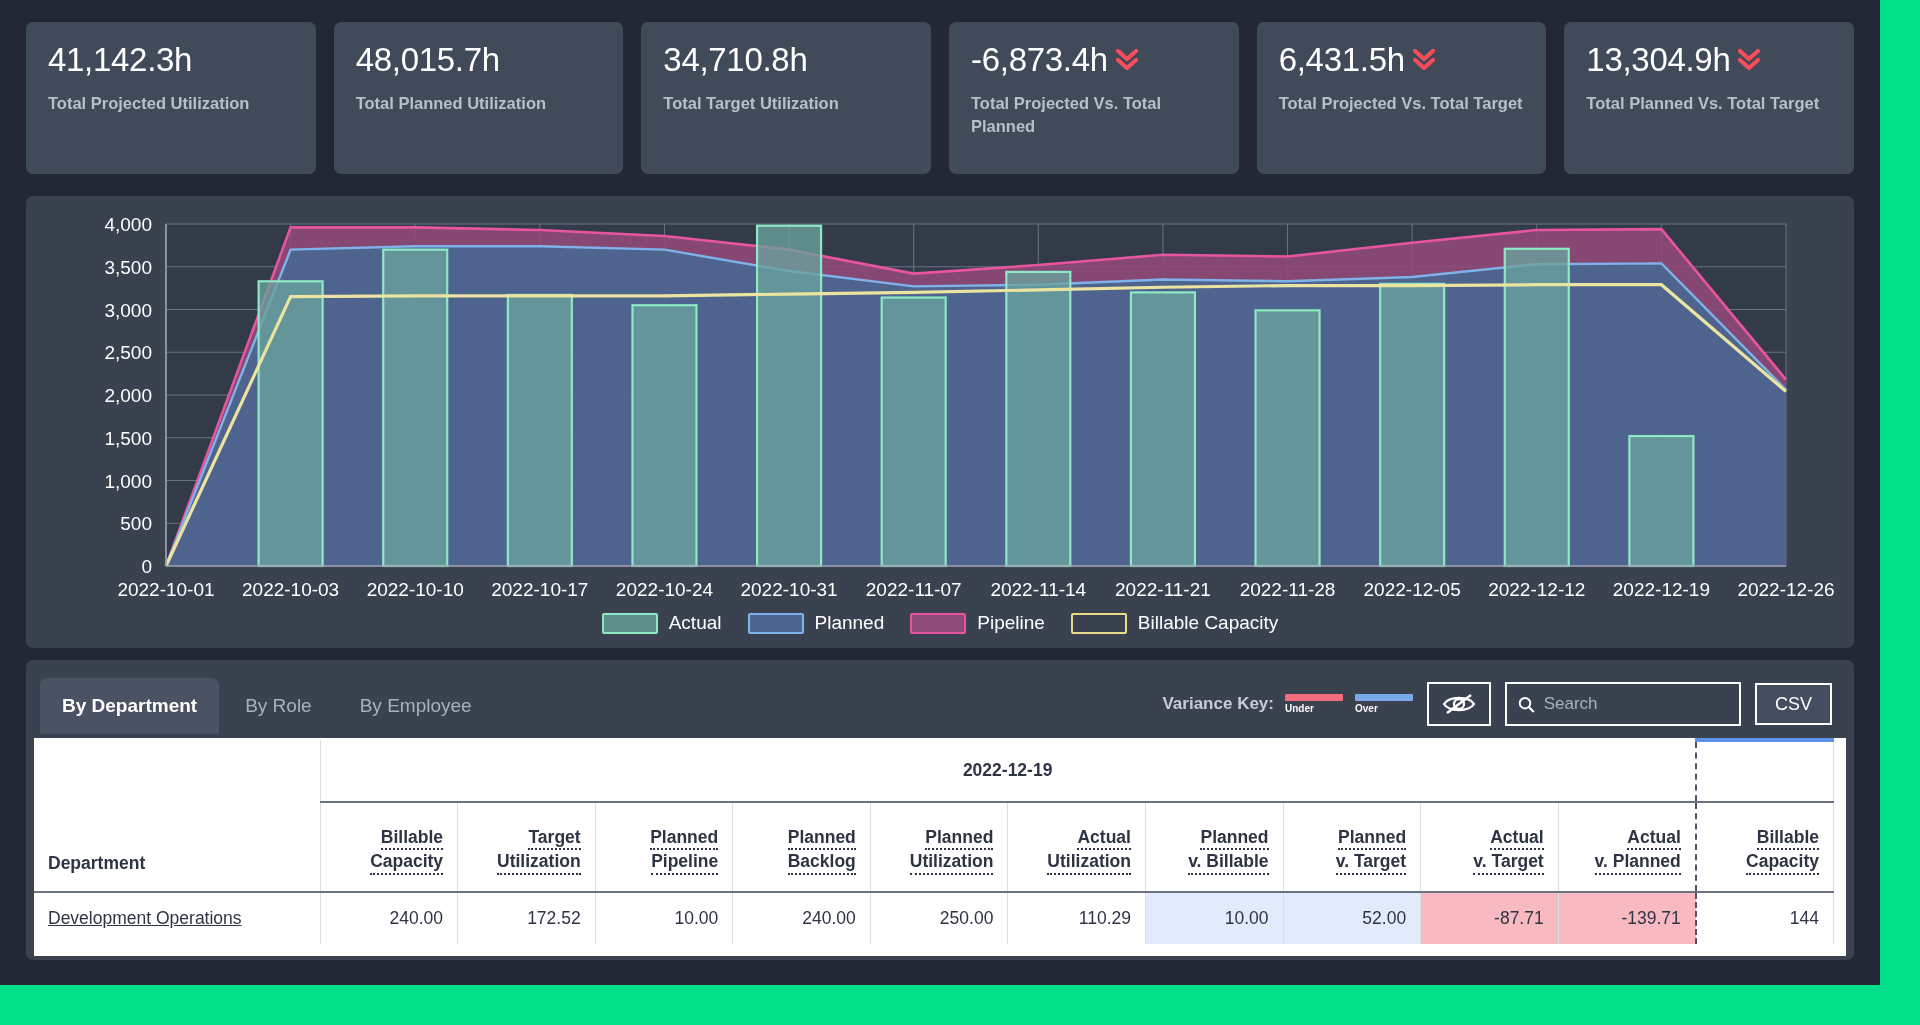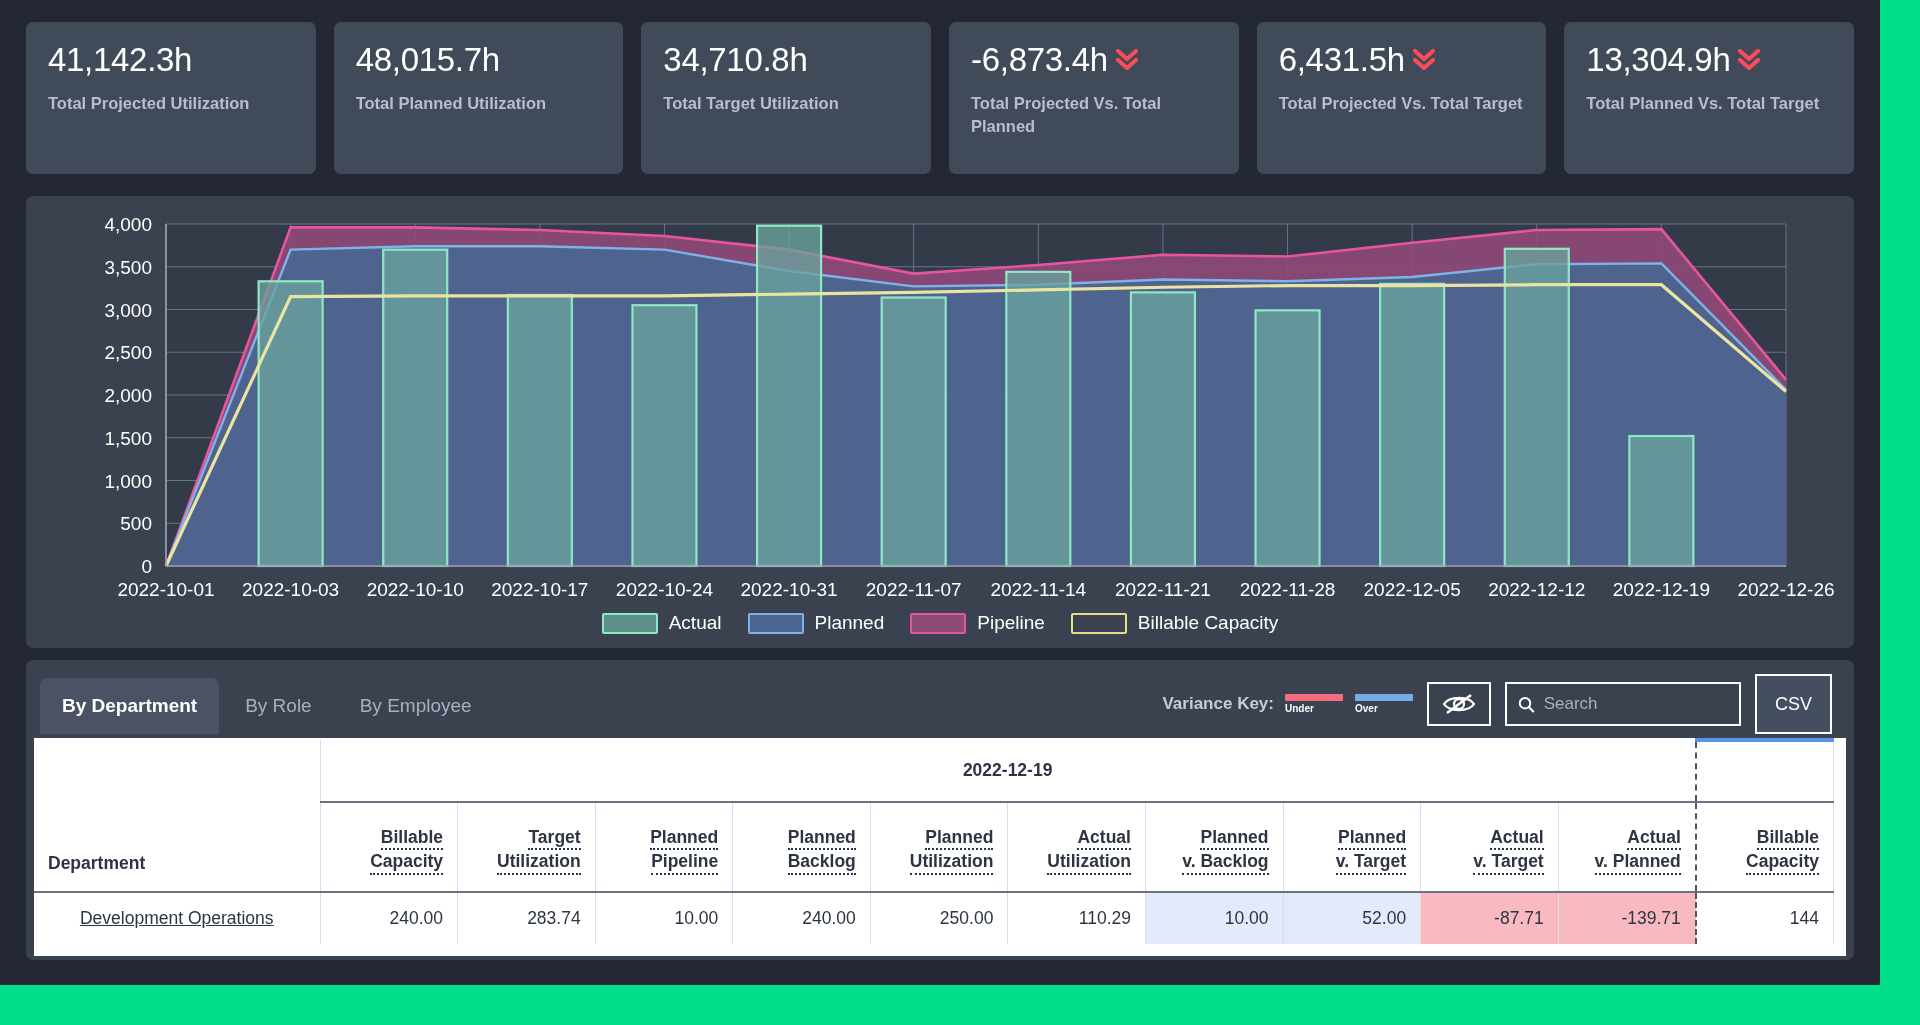--- a/index.html
+++ b/index.html
@@ -129,21 +129,21 @@
     background: transparent;
   }
   .search-input {
     background: transparent; border: none; outline: none;
     color: #ffffff; font-size: 17px;
     font-family: "Liberation Sans", sans-serif;
     width: 100%;
   }
   .search-input::placeholder { color: #a9b1c0; }
   .csv-btn {
-    height: 60px; padding: 0 18px;
+    height: 42px; padding: 0 18px;
     border: 2px solid #ffffff;
     background: #454e5e;
     color: #ffffff; font-size: 18px;
     display: flex; align-items: center;
     cursor: pointer;
   }
 
   
   .grid-wrap {
     background: #ffffff;
@@ -174,21 +174,21 @@
     font-weight: bold;
     line-height: 1.3;
     border-bottom: 2px solid #6b7280;
   }
   .col-head.left { text-align: left; }
   .col-head span.u {
     border-bottom: 2px dotted #2d3444;
     display: inline-block;
   }
   td.cell { height: 52px; padding: 0 14px; text-align: right; }
-  td.cell.left { text-align: center; }
+  td.cell.left { text-align: left; }
   td.cell.left a {
     color: #2d3444; text-decoration: underline;
   }
   .v-over { background: #e3ebfa; }
   .v-under { background: #f8b9c1; }
   .dashed-sep { border-left: 2px dashed #4b5566 !important; }
   .blue-top { border-top: 4px solid #5b93e8; }
 </style>
 </head>
 <body>
@@ -406,21 +406,21 @@
   <th class="col-head" style="width:160px">
     <span class="u">Planned</span><br>
     <span class="u">Utilization</span>
   </th>
   <th class="col-head" style="width:160px">
     <span class="u">Actual</span><br>
     <span class="u">Utilization</span>
   </th>
   <th class="col-head" style="width:160px">
     <span class="u">Planned</span><br>
-    <span class="u">v. Backlog</span>
+    <span class="u">v. Billable</span>
   </th>
   <th class="col-head" style="width:160px">
     <span class="u">Planned</span><br>
     <span class="u">v. Target</span>
   </th>
   <th class="col-head" style="width:160px">
     <span class="u">Actual</span><br>
     <span class="u">v. Target</span>
   </th>
   <th class="col-head" style="width:160px">
@@ -433,21 +433,21 @@
   </th>
             </tr>
         </thead>
         <tbody id="body-rows">
   <tr>
     <td class="cell left">
       <a href="#">Development Operations</a>
     </td>
 
       <td class="cell ">240.00</td>
-      <td class="cell ">283.74</td>
+      <td class="cell ">172.52</td>
       <td class="cell ">10.00</td>
       <td class="cell ">240.00</td>
       <td class="cell ">250.00</td>
       <td class="cell ">110.29</td>
       <td class="cell v-over">10.00</td>
       <td class="cell v-over">52.00</td>
       <td class="cell v-under">-87.71</td>
       <td class="cell v-under">-139.71</td>
       <td class="cell  dashed-sep">144</td>
   </tr>

